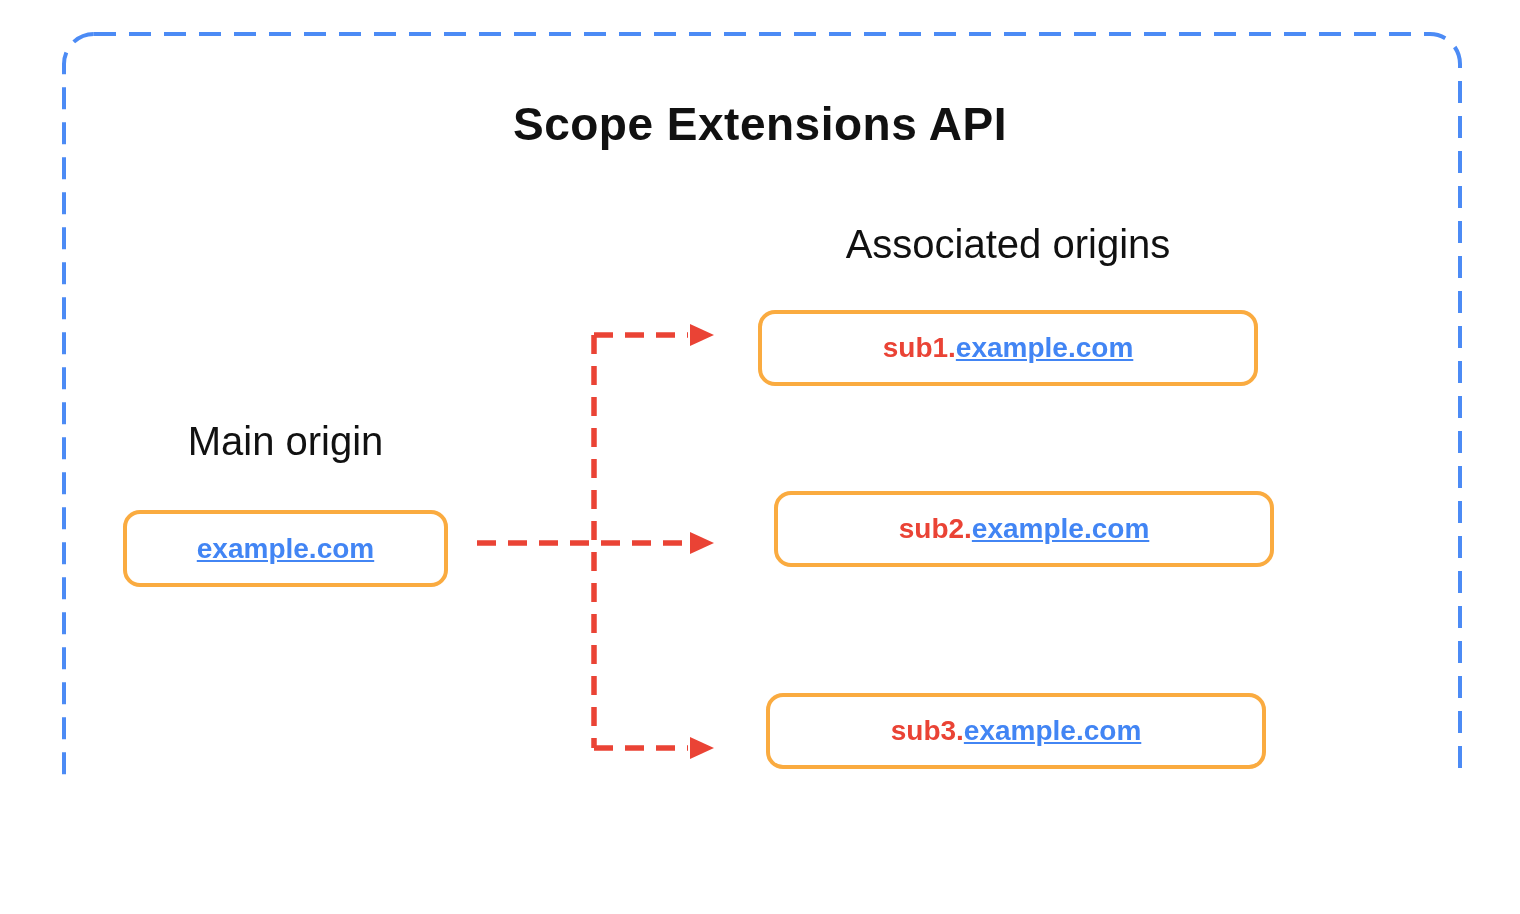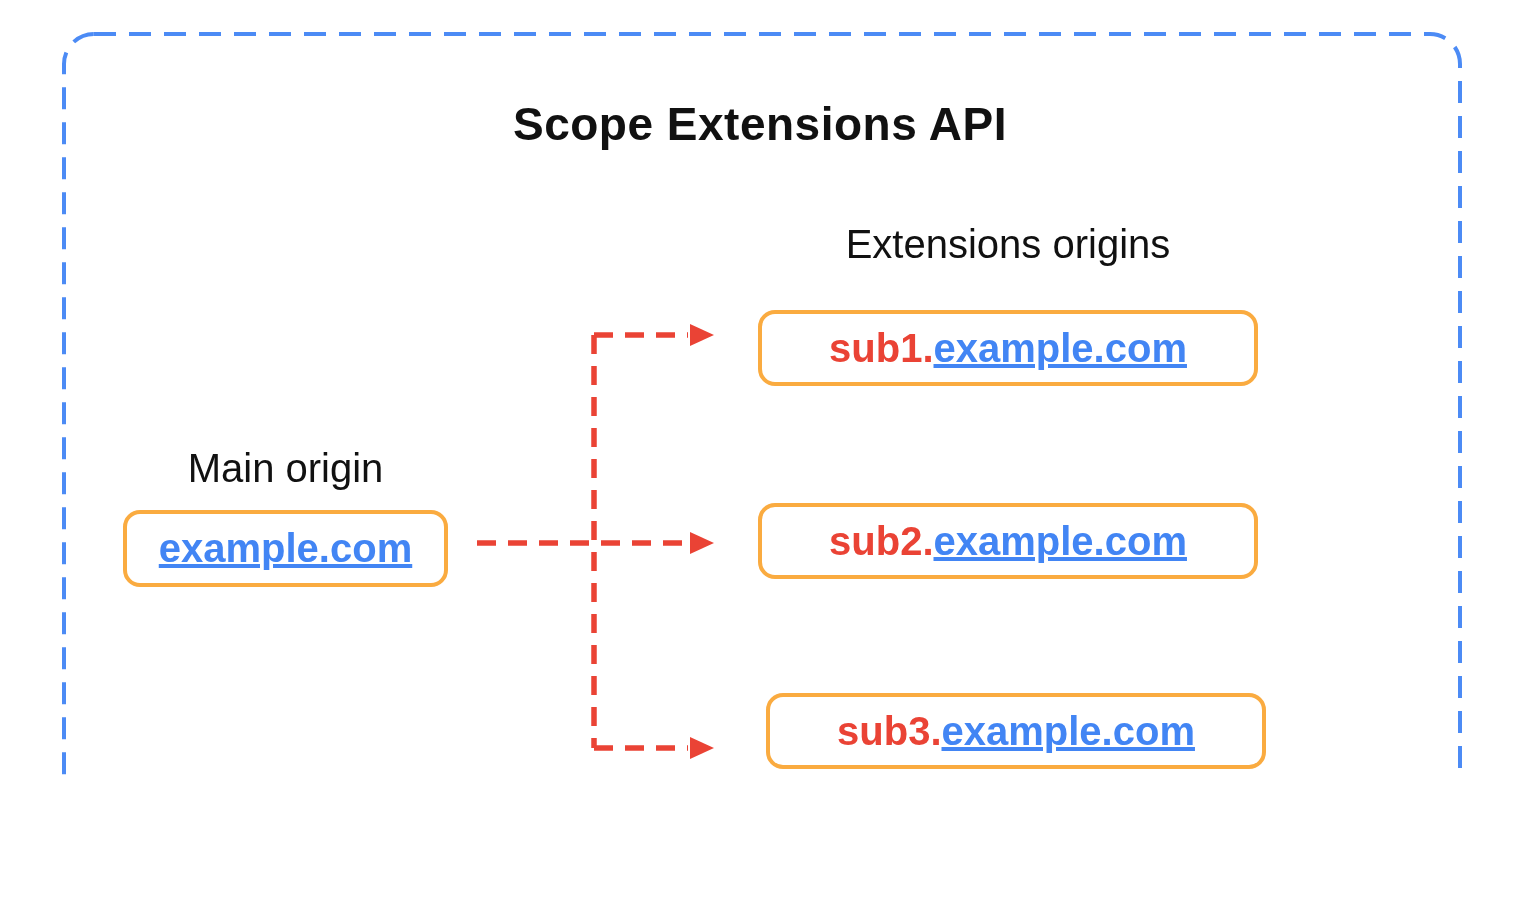--- a/index.html
+++ b/index.html
@@ -33,37 +33,37 @@
     font-size:46px;font-weight:700;
     color:var(--text-black,#111);
     letter-spacing:.5px;
   }
   .group-label{
     position:absolute;
     font-size:40px;font-weight:400;
     color:var(--text-black,#111);
     text-align:center;
   }
-  .main-label{left:123px;top:446px;width:325px;}
+  .main-label{left:123px;top:419px;width:325px;}
   .assoc-label{left:738px;top:222px;width:540px;}
 
   .node{
     position:absolute;
     box-sizing:border-box;
     background:#fff;
     border:4px solid var(--node-border-orange,#FAAB40);
     border-radius:17px;
     display:flex;align-items:center;justify-content:center;
-    font-weight:700;font-size:40px;
+    font-weight:700;font-size:28px;
     white-space:nowrap;
   }
   .main-node{left:123px;top:510px;width:325px;height:77px;}
   .sub-node{left:758px;width:500px;height:76px;}
   .sub1{top:310px;}
-  .sub2{top:503px;}
+  .sub2{top:491px;margin-left:16px;}
   .sub3{top:693px;margin-left:8px;}
 
   .domain-blue{color:var(--domain-blue,#4285F4);text-decoration:underline;}
   .domain-red{color:var(--prefix-red,#EA4335);}
 </style>
 </head>
 <body>
 
 <div class="canvas">
 
@@ -83,21 +83,21 @@
   </svg>
 
   <div class="title">Scope Extensions API</div>
 
   <div class="group-label main-label">Main origin</div>
 
   <div class="node main-node">
     <span class="domain-blue">example.com</span>
   </div>
 
-  <div class="group-label assoc-label">Extensions origins</div>
+  <div class="group-label assoc-label">Associated origins</div>
 
   <div class="node sub-node sub1">
     <span class="domain-red">sub1.</span>
       <span class="domain-blue">example.com</span>
   </div>
 
   <div class="node sub-node sub2">
     <span class="domain-red">sub2.</span>
       <span class="domain-blue">example.com</span>
   </div>

